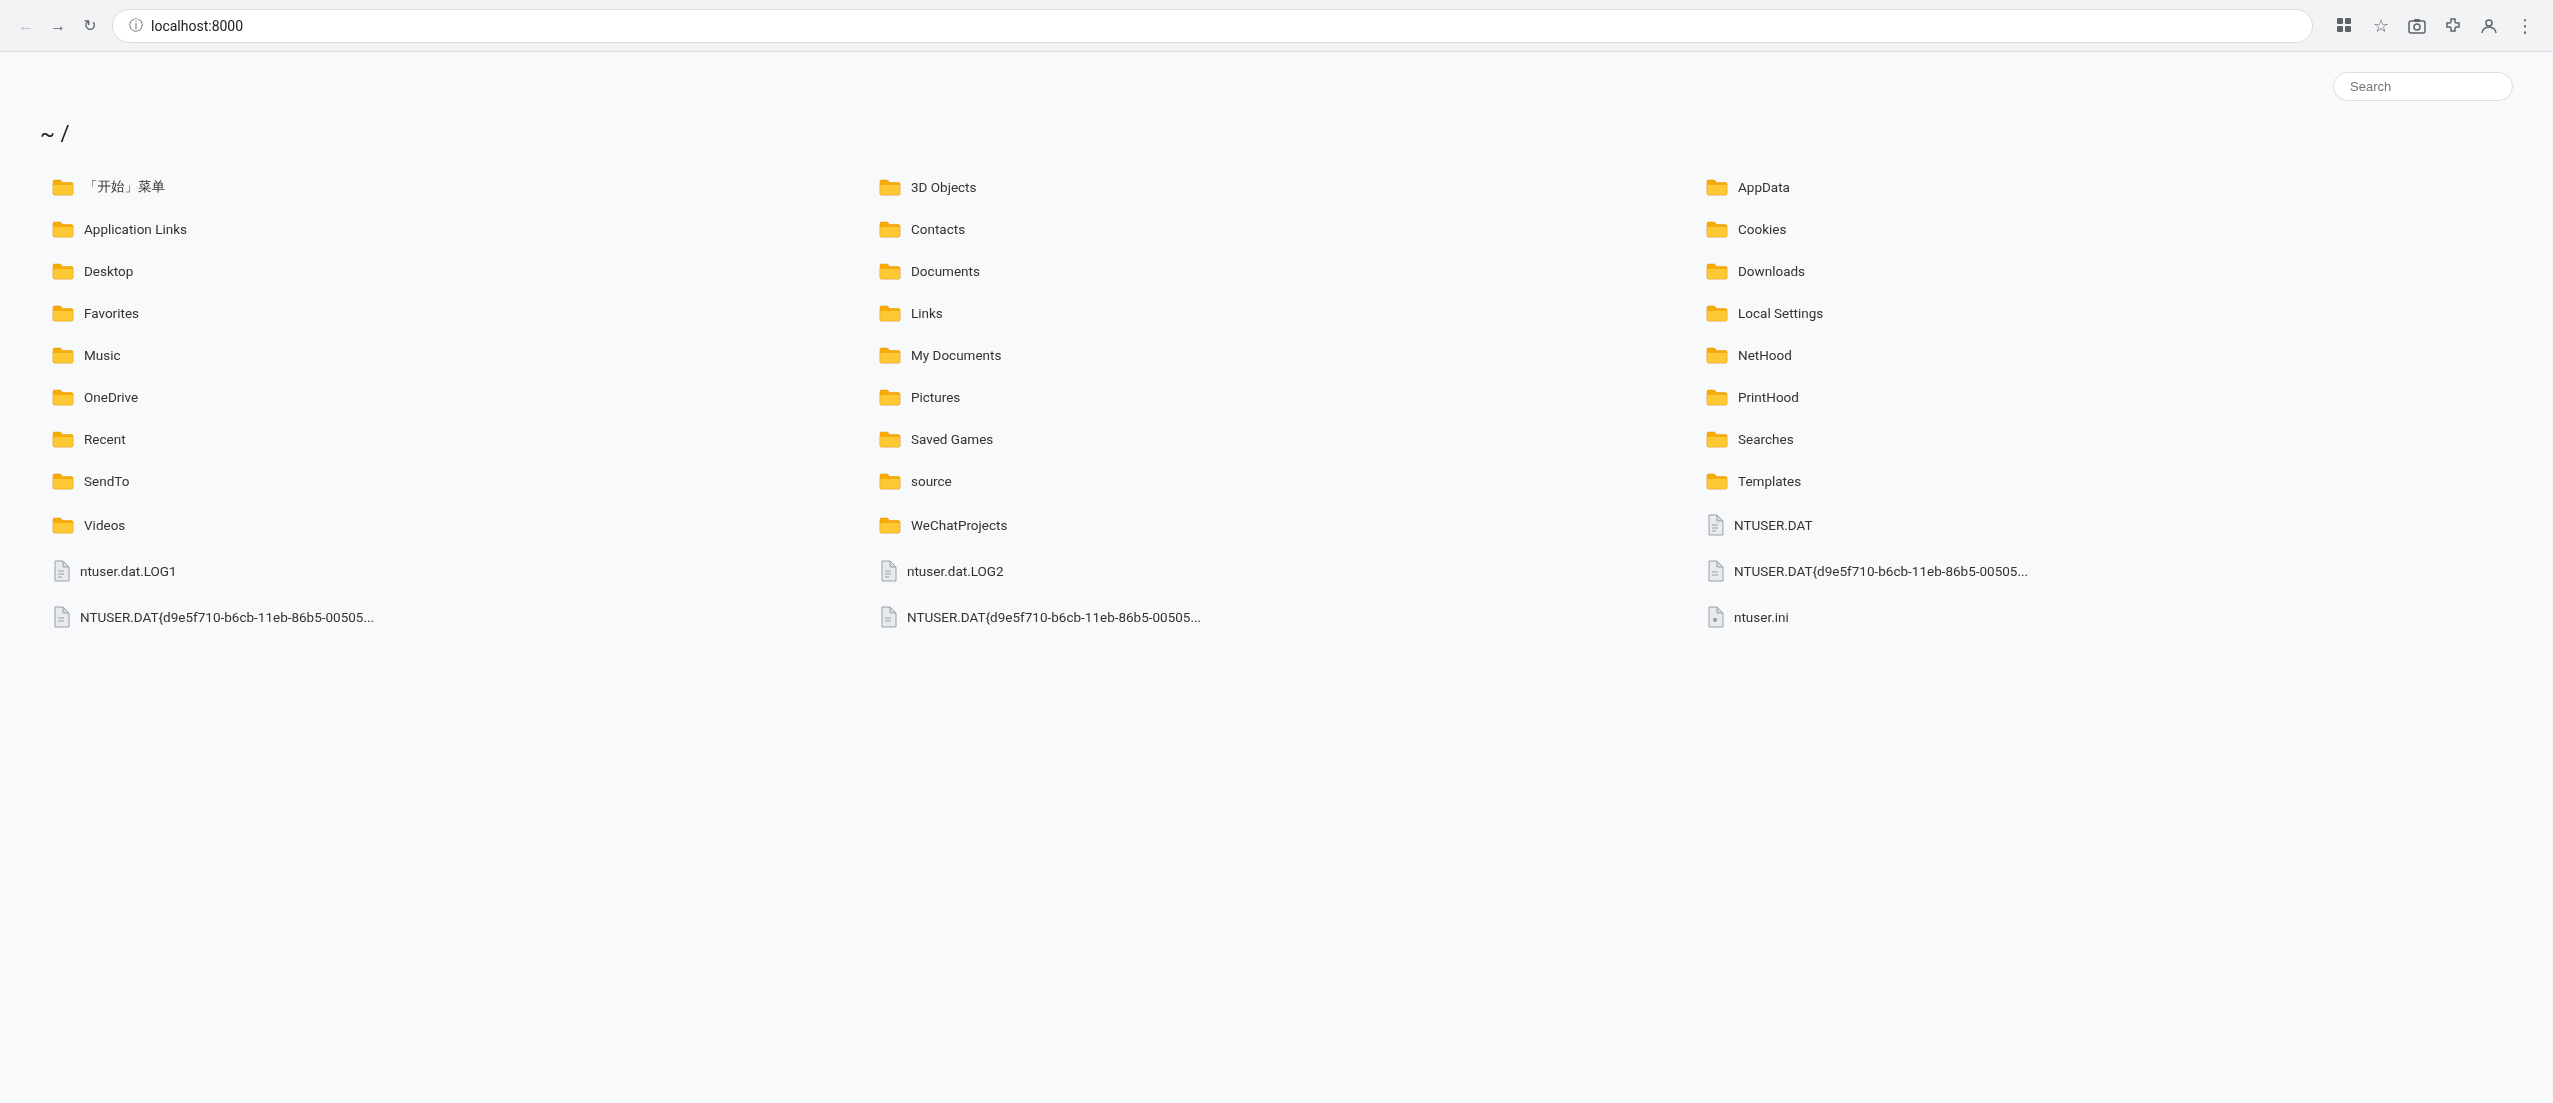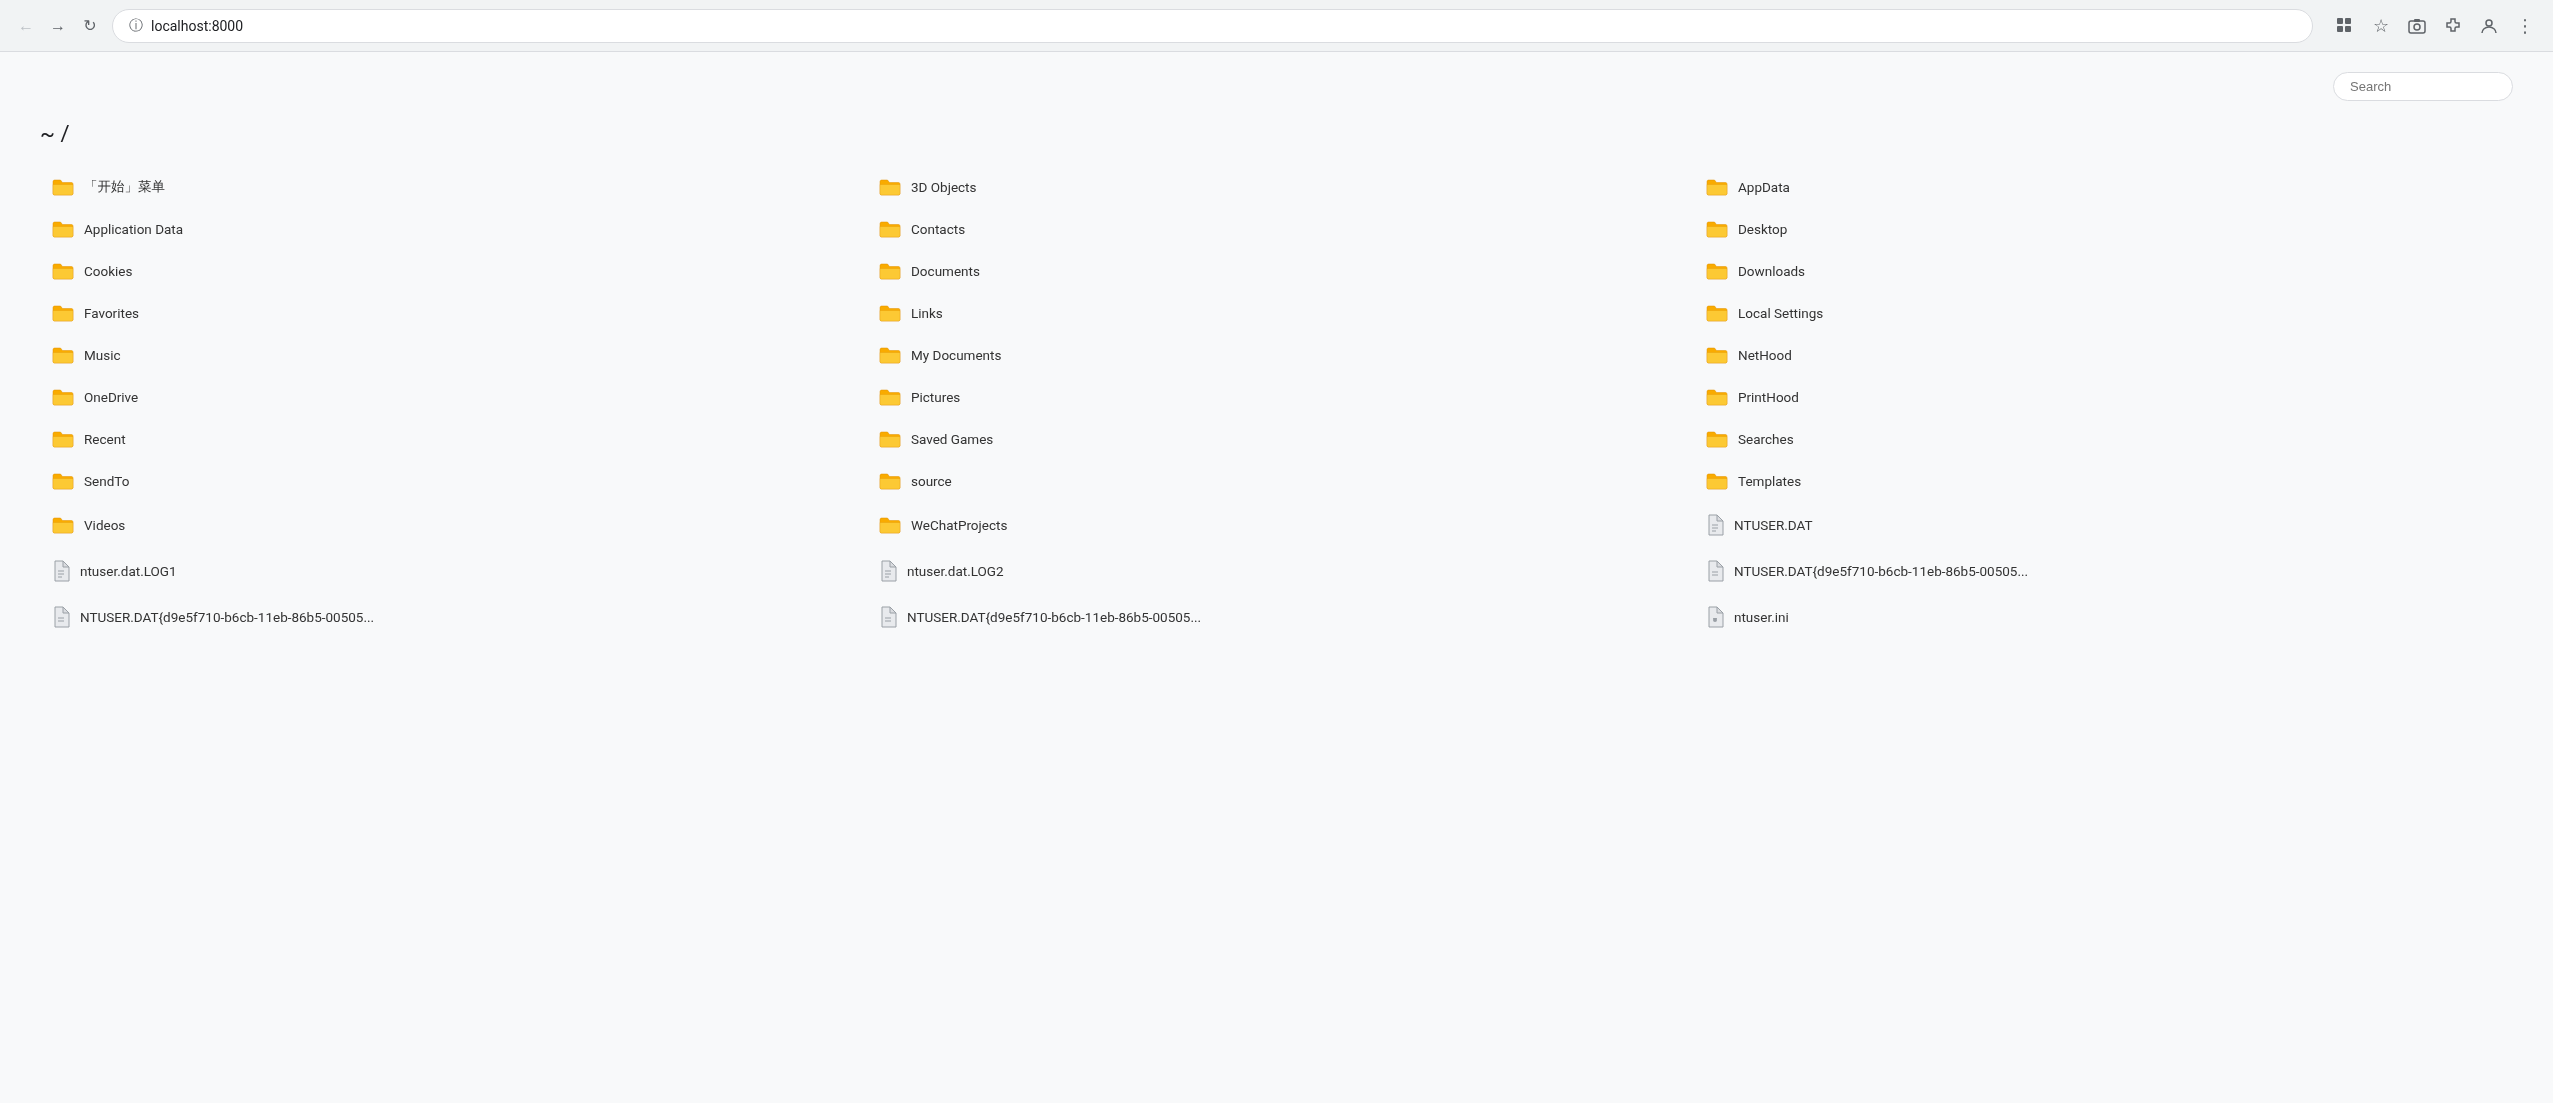--- a/index.html
+++ b/index.html
@@ -259,42 +259,42 @@
           <path d="M1 3.5C1 2.7 1.7 2 2.5 2H8.5L10.5 4.5H19.5C20.3 4.5 21 5.2 21 6V15.5C21 16.3 20.3 17 19.5 17H2.5C1.7 17 1 16.3 1 15.5V3.5Z" fill="#F9AB00" stroke="#E09000" stroke-width="0.5"></path>
           <path d="M1 6.5H21V15.5C21 16.3 20.3 17 19.5 17H2.5C1.7 17 1 16.3 1 15.5V6.5Z" fill="#FCC934" stroke="#E09000" stroke-width="0.3"></path>
         </svg>
         <span class="file-name">AppData</span>
       </div>
       <div class="file-item">
         <svg class="folder-svg" viewBox="0 0 22 18" fill="none" xmlns="http://www.w3.org/2000/svg">
           <path d="M1 3.5C1 2.7 1.7 2 2.5 2H8.5L10.5 4.5H19.5C20.3 4.5 21 5.2 21 6V15.5C21 16.3 20.3 17 19.5 17H2.5C1.7 17 1 16.3 1 15.5V3.5Z" fill="#F9AB00" stroke="#E09000" stroke-width="0.5"></path>
           <path d="M1 6.5H21V15.5C21 16.3 20.3 17 19.5 17H2.5C1.7 17 1 16.3 1 15.5V6.5Z" fill="#FCC934" stroke="#E09000" stroke-width="0.3"></path>
         </svg>
-        <span class="file-name">Application Data</span>
+        <span class="file-name">Application Links</span>
       </div>
       <div class="file-item">
         <svg class="folder-svg" viewBox="0 0 22 18" fill="none" xmlns="http://www.w3.org/2000/svg">
           <path d="M1 3.5C1 2.7 1.7 2 2.5 2H8.5L10.5 4.5H19.5C20.3 4.5 21 5.2 21 6V15.5C21 16.3 20.3 17 19.5 17H2.5C1.7 17 1 16.3 1 15.5V3.5Z" fill="#F9AB00" stroke="#E09000" stroke-width="0.5"></path>
           <path d="M1 6.5H21V15.5C21 16.3 20.3 17 19.5 17H2.5C1.7 17 1 16.3 1 15.5V6.5Z" fill="#FCC934" stroke="#E09000" stroke-width="0.3"></path>
         </svg>
         <span class="file-name">Contacts</span>
       </div>
       <div class="file-item">
         <svg class="folder-svg" viewBox="0 0 22 18" fill="none" xmlns="http://www.w3.org/2000/svg">
           <path d="M1 3.5C1 2.7 1.7 2 2.5 2H8.5L10.5 4.5H19.5C20.3 4.5 21 5.2 21 6V15.5C21 16.3 20.3 17 19.5 17H2.5C1.7 17 1 16.3 1 15.5V3.5Z" fill="#F9AB00" stroke="#E09000" stroke-width="0.5"></path>
           <path d="M1 6.5H21V15.5C21 16.3 20.3 17 19.5 17H2.5C1.7 17 1 16.3 1 15.5V6.5Z" fill="#FCC934" stroke="#E09000" stroke-width="0.3"></path>
         </svg>
+        <span class="file-name">Cookies</span>
+      </div>
+      <div class="file-item">
+        <svg class="folder-svg" viewBox="0 0 22 18" fill="none" xmlns="http://www.w3.org/2000/svg">
+          <path d="M1 3.5C1 2.7 1.7 2 2.5 2H8.5L10.5 4.5H19.5C20.3 4.5 21 5.2 21 6V15.5C21 16.3 20.3 17 19.5 17H2.5C1.7 17 1 16.3 1 15.5V3.5Z" fill="#F9AB00" stroke="#E09000" stroke-width="0.5"></path>
+          <path d="M1 6.5H21V15.5C21 16.3 20.3 17 19.5 17H2.5C1.7 17 1 16.3 1 15.5V6.5Z" fill="#FCC934" stroke="#E09000" stroke-width="0.3"></path>
+        </svg>
         <span class="file-name">Desktop</span>
-      </div>
-      <div class="file-item">
-        <svg class="folder-svg" viewBox="0 0 22 18" fill="none" xmlns="http://www.w3.org/2000/svg">
-          <path d="M1 3.5C1 2.7 1.7 2 2.5 2H8.5L10.5 4.5H19.5C20.3 4.5 21 5.2 21 6V15.5C21 16.3 20.3 17 19.5 17H2.5C1.7 17 1 16.3 1 15.5V3.5Z" fill="#F9AB00" stroke="#E09000" stroke-width="0.5"></path>
-          <path d="M1 6.5H21V15.5C21 16.3 20.3 17 19.5 17H2.5C1.7 17 1 16.3 1 15.5V6.5Z" fill="#FCC934" stroke="#E09000" stroke-width="0.3"></path>
-        </svg>
-        <span class="file-name">Cookies</span>
       </div>
       <div class="file-item">
         <svg class="folder-svg" viewBox="0 0 22 18" fill="none" xmlns="http://www.w3.org/2000/svg">
           <path d="M1 3.5C1 2.7 1.7 2 2.5 2H8.5L10.5 4.5H19.5C20.3 4.5 21 5.2 21 6V15.5C21 16.3 20.3 17 19.5 17H2.5C1.7 17 1 16.3 1 15.5V3.5Z" fill="#F9AB00" stroke="#E09000" stroke-width="0.5"></path>
           <path d="M1 6.5H21V15.5C21 16.3 20.3 17 19.5 17H2.5C1.7 17 1 16.3 1 15.5V6.5Z" fill="#FCC934" stroke="#E09000" stroke-width="0.3"></path>
         </svg>
         <span class="file-name">Documents</span>
       </div>
       <div class="file-item">
         <svg class="folder-svg" viewBox="0 0 22 18" fill="none" xmlns="http://www.w3.org/2000/svg">

